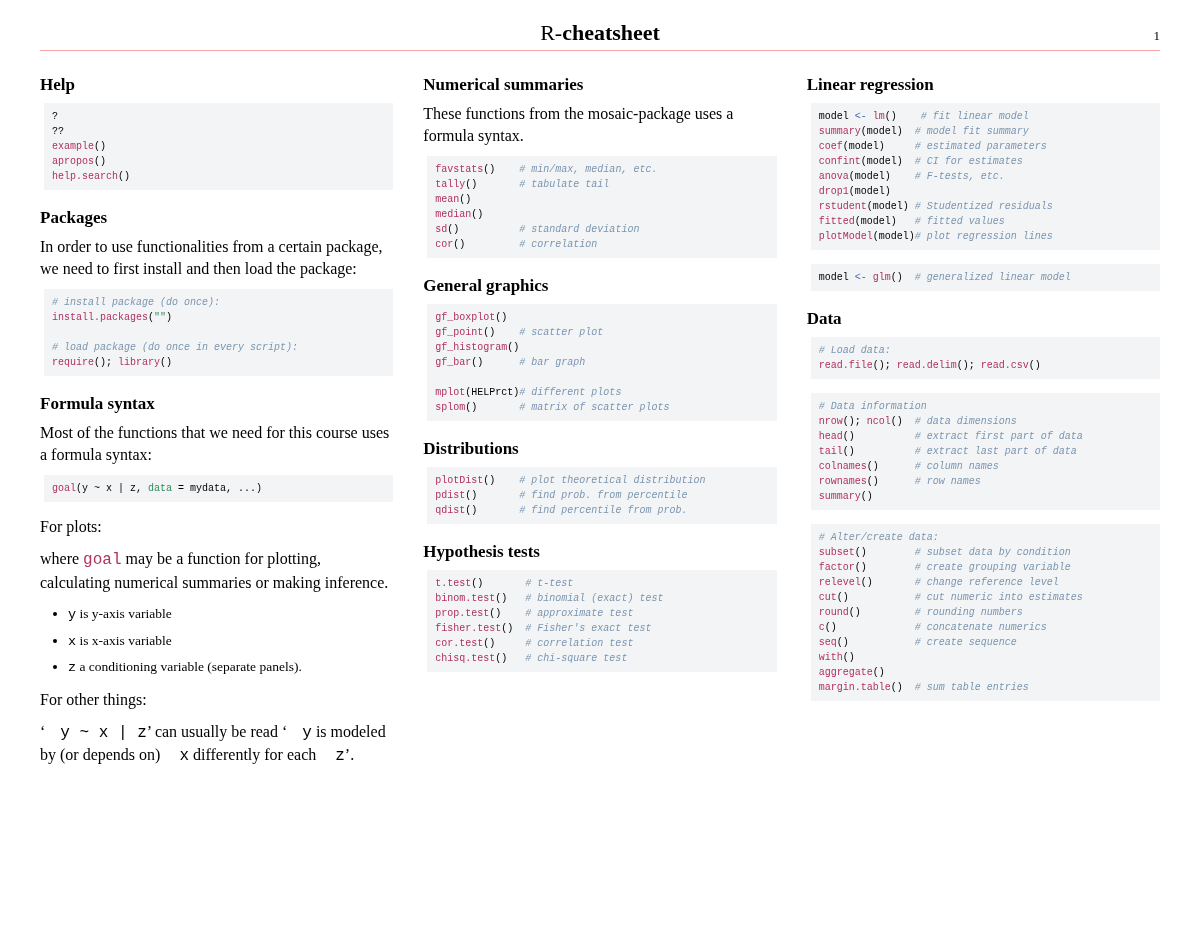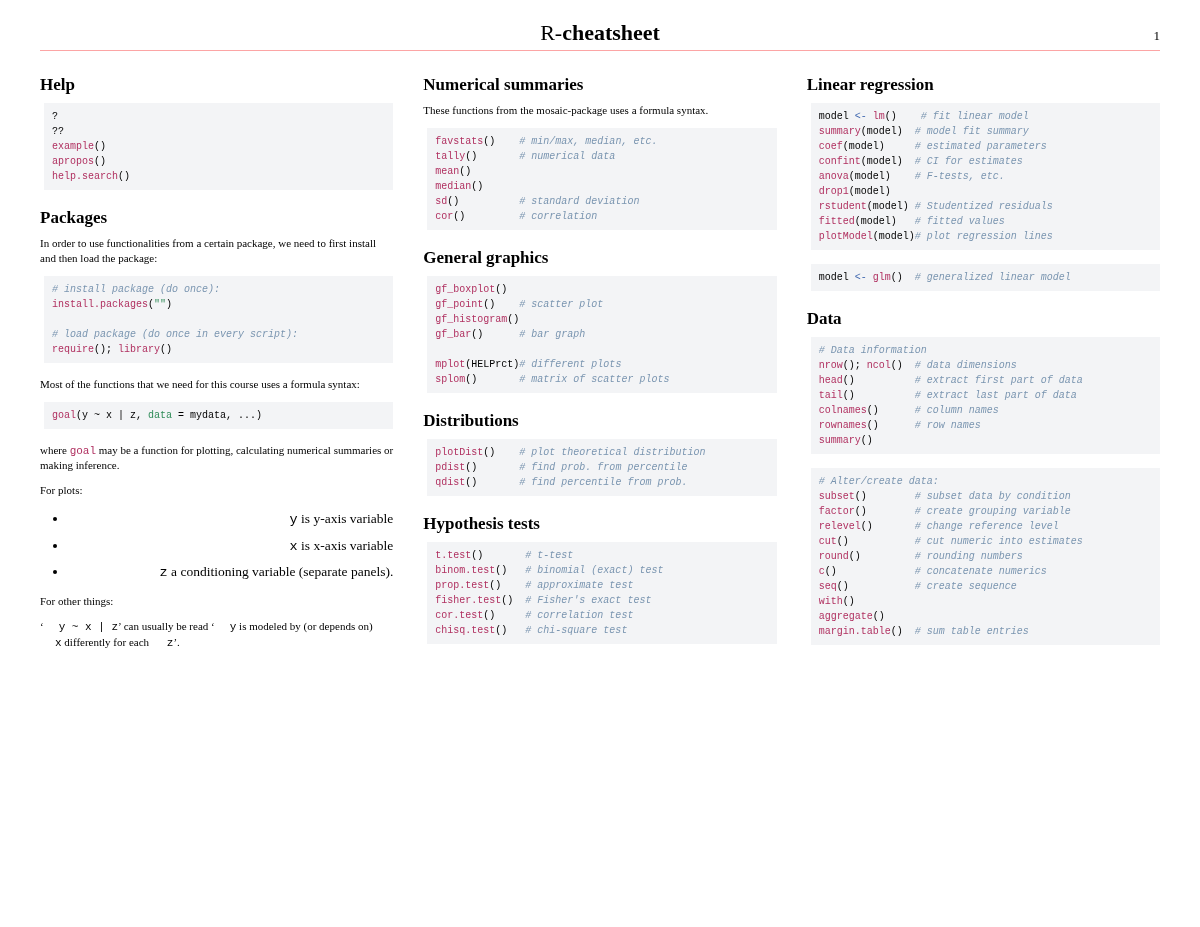--- a/index.html
+++ b/index.html
@@ -43,33 +43,33 @@
     min-width: 0;
   }
   h2 {
     font-family: Georgia, "Times New Roman", serif;
     font-weight: 700;
     font-size: 17px;
     margin: 18px 0 8px 0;
   }
   h2:first-child { margin-top: 0; }
   p.intro {
-    font-size: 11px;
+    font-size: 16px;
     line-height: 1.35;
     margin: 6px 0 10px 0;
   }
   p.intro .fn { font-family: "Courier New", monospace; color:#b03060; }
   p.intro .fn-black { font-family: "Courier New", monospace; color:#000;margin-left:15px; }
   ul.bullets {
     font-size: 13.5px;
     line-height: 1.6;
     margin: 6px 0 10px 0;
     padding-left: 28px;
   }
-  ul.bullets li { margin-bottom: 4px; text-align: right; }
+  ul.bullets li { margin-bottom: 4px; }
   .var { font-family: "Courier New", monospace; }
   pre.code {
     background: #f3f4f6;
     font-family: "Courier New", monospace;
     font-size: 10px;
     line-height: 1.5;
     padding: 6px 8px;
     margin: 8px 0 14px 4px;
     white-space: pre;
     overflow: hidden;
@@ -103,38 +103,39 @@
 <span class="c-fn">help.search</span><span class="c-black">()</span></pre>
 
       <h2>Packages</h2>
       <p class="intro">In order to use functionalities from a certain package, we need to first install and then load the package:</p>
       <pre class="code"><span class="c-cm"># install package (do once):</span>
 <span class="c-fn">install.packages</span><span class="c-black">(</span><span class="c-str">""</span><span class="c-black">)</span>
 <span class="c-black"></span>
 <span class="c-cm"># load package (do once in every script):</span>
 <span class="c-fn">require</span><span class="c-black">(); </span><span class="c-fn">library</span><span class="c-black">()</span></pre>
 
+      <h2>Formula syntax</h2>
       <p class="intro">Most of the functions that we need for this course uses a formula syntax:</p>
       <pre class="code"><span class="c-fn">goal</span><span class="c-black">(y ~ x | z, </span><span class="c-str">data</span><span class="c-black"> = mydata, ...)</span></pre>
+      <p class="intro">For plots:</p>
       <p class="intro">where <span class="fn">goal</span> may be a function for plotting, calculating numerical summaries or making inference.</p>
-      <p class="intro">For plots:</p>
       <ul class="bullets">
           <li><span class="var">y</span> is y-axis variable</li>
           <li><span class="var">x</span> is x-axis variable</li>
           <li><span class="var">z</span> a conditioning variable (separate panels).</li>
         </ul>
       <p class="intro">For other things:</p>
       <p class="intro">‘<span class="fn-black">y ~ x | z</span>’ can usually be read ‘<span class="fn-black">y</span> is modeled by (or depends on) <span class="fn-black">x</span> differently for each <span class="fn-black">z</span>’.</p>
     </div>
 
     <div class="col">
       <h2>Numerical summaries</h2>
       <p class="intro">These functions from the mosaic-package uses a formula syntax.</p>
       <pre class="code"><span class="c-fn">favstats</span><span class="c-black">()    </span><span class="c-cm"># min/max, median, etc.</span>
-<span class="c-fn">tally</span><span class="c-black">()       </span><span class="c-cm"># numerical data</span>
+<span class="c-fn">tally</span><span class="c-black">()       </span><span class="c-cm"># tabulate tail</span>
 <span class="c-fn">mean</span><span class="c-black">()</span>
 <span class="c-fn">median</span><span class="c-black">()</span>
 <span class="c-fn">sd</span><span class="c-black">()          </span><span class="c-cm"># standard deviation</span>
 <span class="c-fn">cor</span><span class="c-black">()         </span><span class="c-cm"># correlation</span></pre>
 
       <h2>General graphics</h2>
       <pre class="code"><span class="c-fn">gf_boxplot</span><span class="c-black">()</span>
 <span class="c-fn">gf_point</span><span class="c-black">()    </span><span class="c-cm"># scatter plot</span>
 <span class="c-fn">gf_histogram</span><span class="c-black">()</span>
 <span class="c-fn">gf_bar</span><span class="c-black">()      </span><span class="c-cm"># bar graph</span>
@@ -163,20 +164,22 @@
 <span class="c-fn">coef</span><span class="c-black">(model)     </span><span class="c-cm"># estimated parameters</span>
 <span class="c-fn">confint</span><span class="c-black">(model)  </span><span class="c-cm"># CI for estimates</span>
 <span class="c-fn">anova</span><span class="c-black">(model)    </span><span class="c-cm"># F-tests, etc.</span>
 <span class="c-fn">drop1</span><span class="c-black">(model)</span>
 <span class="c-fn">rstudent</span><span class="c-black">(model) </span><span class="c-cm"># Studentized residuals</span>
 <span class="c-fn">fitted</span><span class="c-black">(model)   </span><span class="c-cm"># fitted values</span>
 <span class="c-fn">plotModel</span><span class="c-black">(model)</span><span class="c-cm"># plot regression lines</span></pre>
       <pre class="code"><span class="c-black">model </span><span class="c-op">&lt;-</span><span class="c-black"> </span><span class="c-fn">glm</span><span class="c-black">()  </span><span class="c-cm"># generalized linear model</span></pre>
 
       <h2>Data</h2>
+      <pre class="code"><span class="c-cm"># Load data:</span>
+<span class="c-fn">read.file</span><span class="c-black">(); </span><span class="c-fn">read.delim</span><span class="c-black">(); </span><span class="c-fn">read.csv</span><span class="c-black">()</span></pre>
       <pre class="code"><span class="c-cm"># Data information</span>
 <span class="c-fn">nrow</span><span class="c-black">(); </span><span class="c-fn">ncol</span><span class="c-black">()  </span><span class="c-cm"># data dimensions</span>
 <span class="c-fn">head</span><span class="c-black">()          </span><span class="c-cm"># extract first part of data</span>
 <span class="c-fn">tail</span><span class="c-black">()          </span><span class="c-cm"># extract last part of data</span>
 <span class="c-fn">colnames</span><span class="c-black">()      </span><span class="c-cm"># column names</span>
 <span class="c-fn">rownames</span><span class="c-black">()      </span><span class="c-cm"># row names</span>
 <span class="c-fn">summary</span><span class="c-black">()</span></pre>
       <pre class="code"><span class="c-cm"># Alter/create data:</span>
 <span class="c-fn">subset</span><span class="c-black">()        </span><span class="c-cm"># subset data by condition</span>
 <span class="c-fn">factor</span><span class="c-black">()        </span><span class="c-cm"># create grouping variable</span>

